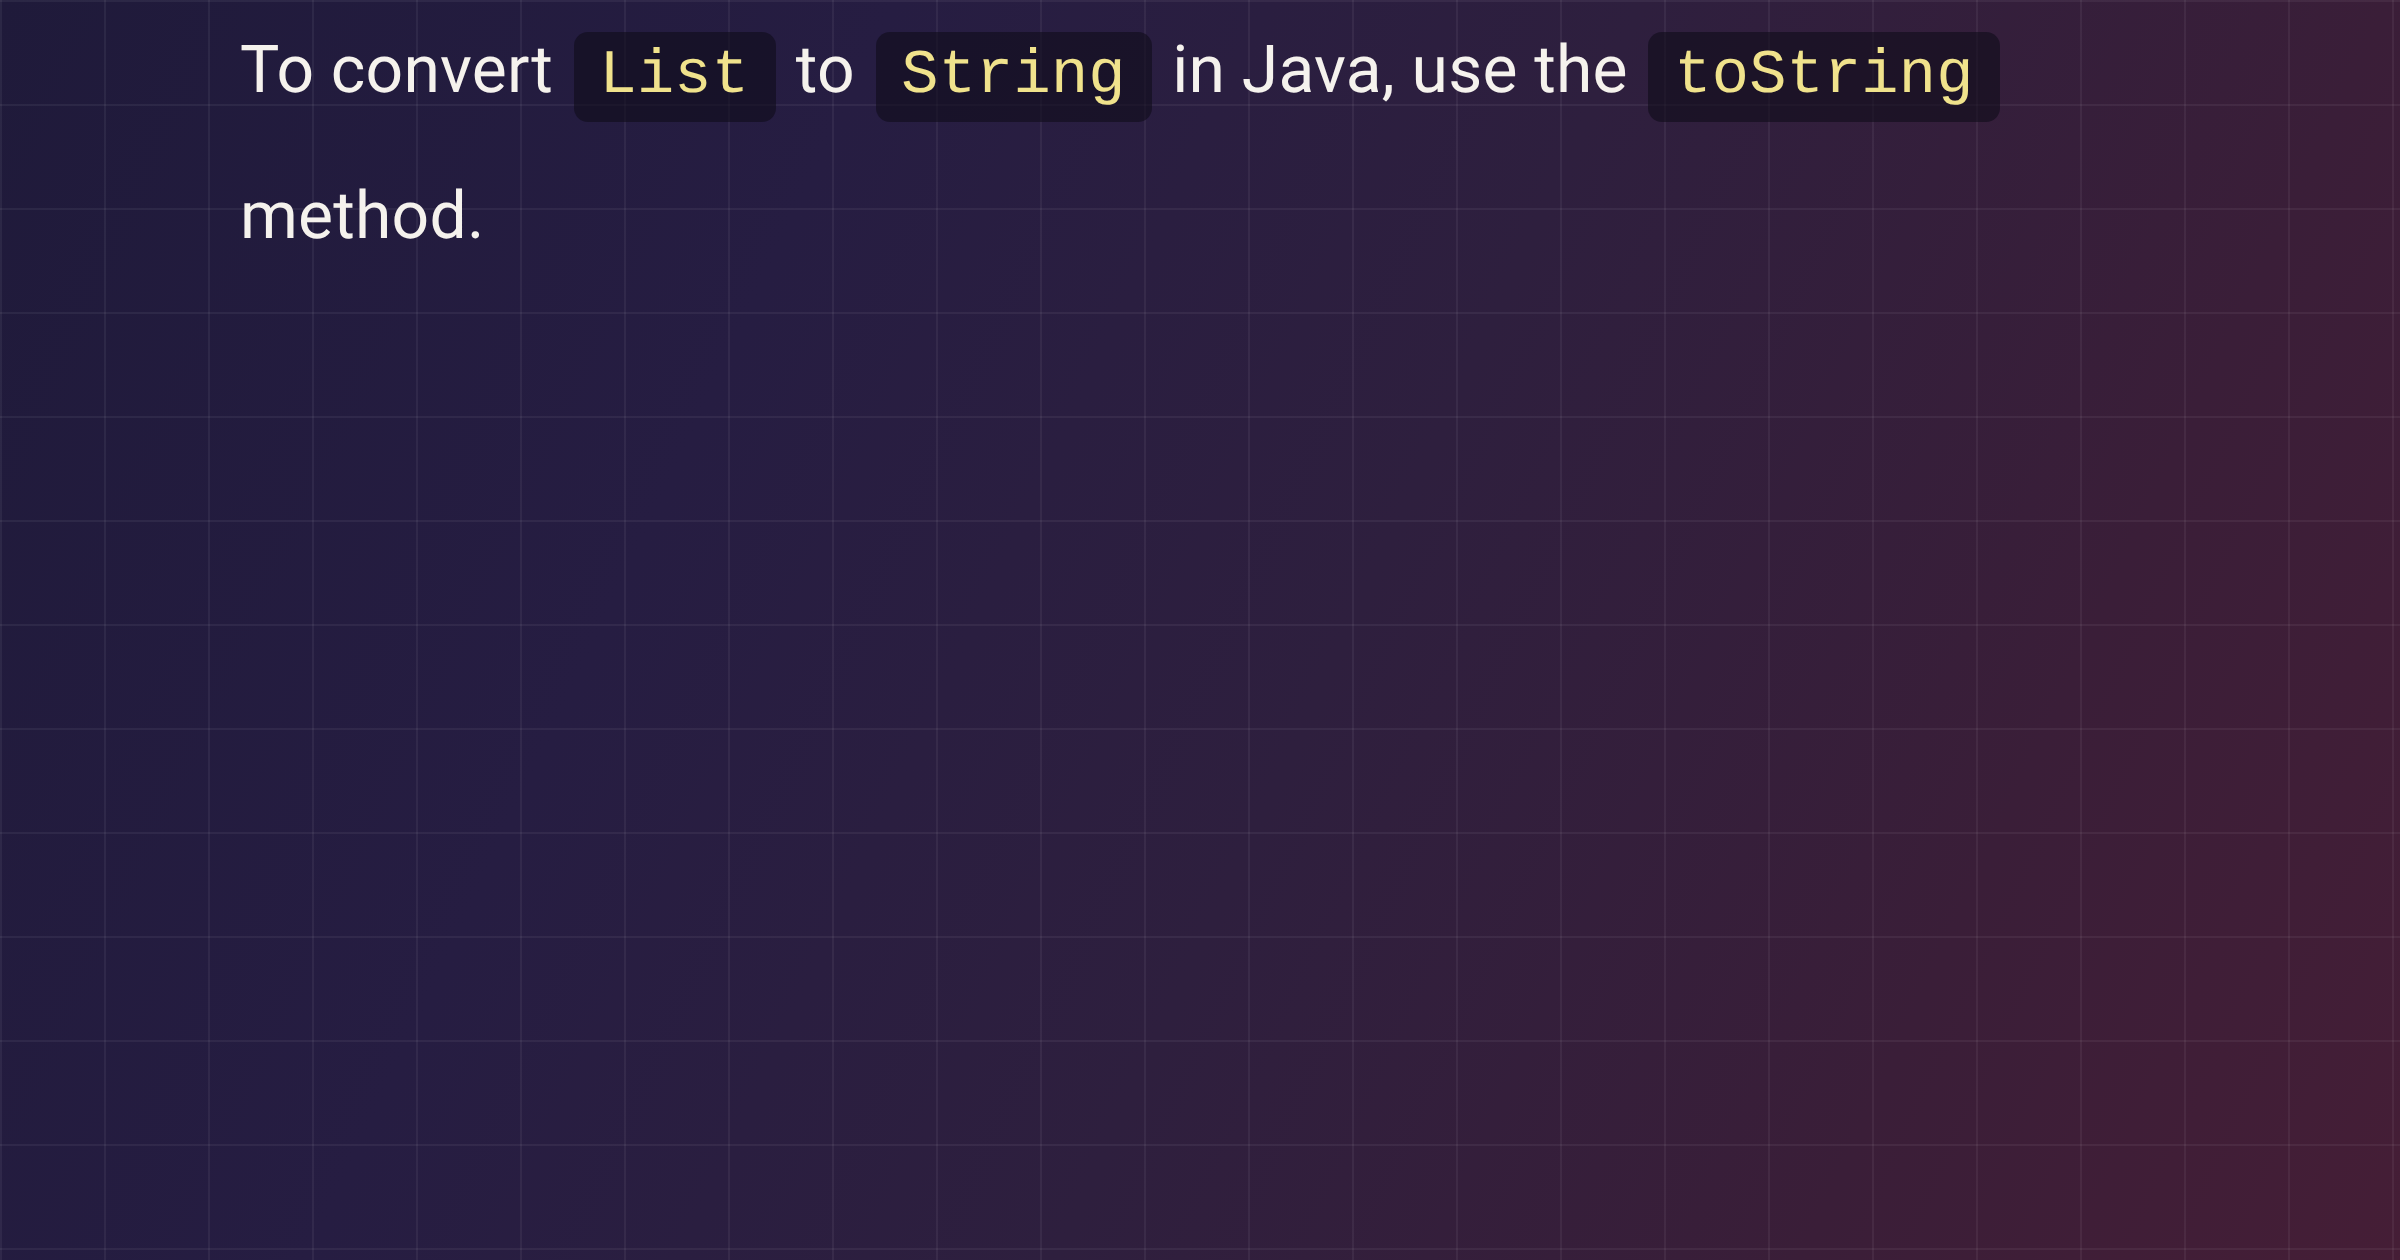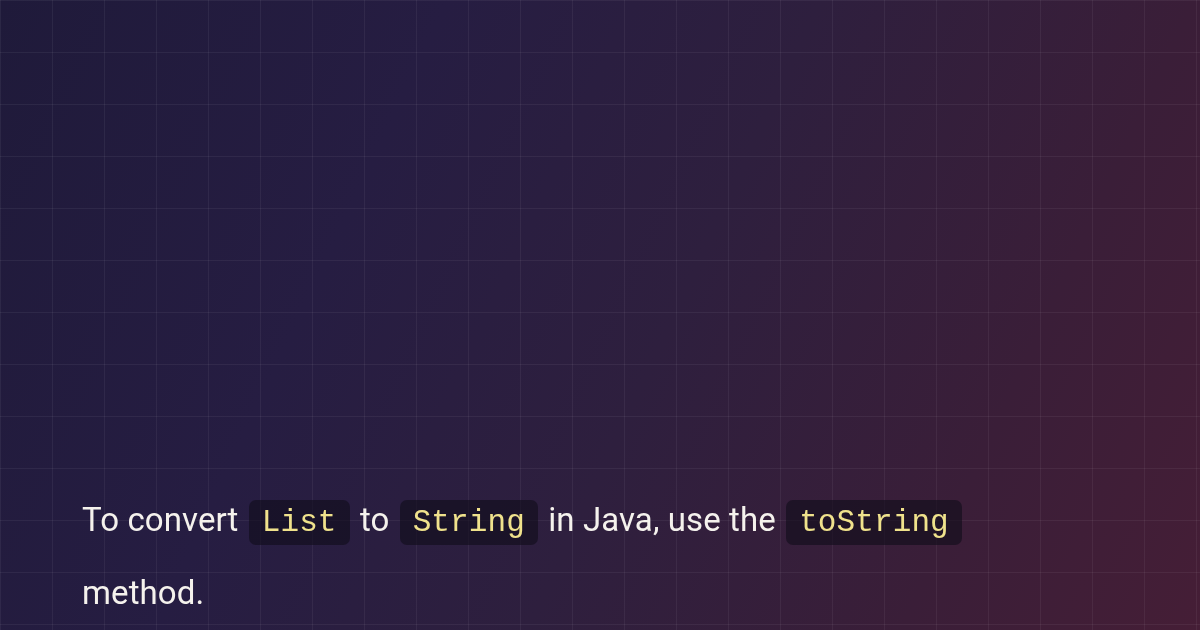--- a/index.html
+++ b/index.html
@@ -14,23 +14,23 @@
       overflow: hidden;
       font-family: -apple-system, BlinkMacSystemFont, "Segoe UI", Roboto, "Helvetica Neue", Arial, sans-serif;
     }
 
     .banner {
       width: 100%;
       height: 100%;
       position: relative;
       background: linear-gradient(115deg, #1f1a3a 0%, #261d42 30%, #2e1f3e 55%, #3a1e38 80%, #451e36 100%);
       display: flex;
-      align-items: flex-end;
+      align-items: flex-start;
       justify-content: flex-start;
-      padding: 0 82px;
+      padding: 0 120px;
     }
 
     .grid-overlay {
       position: absolute;
       top: 0;
       left: 0;
       width: 100%;
       height: 100%;
       background-image:
         linear-gradient(to right, rgba(255,255,255,0.055) 1px, transparent 1px),

